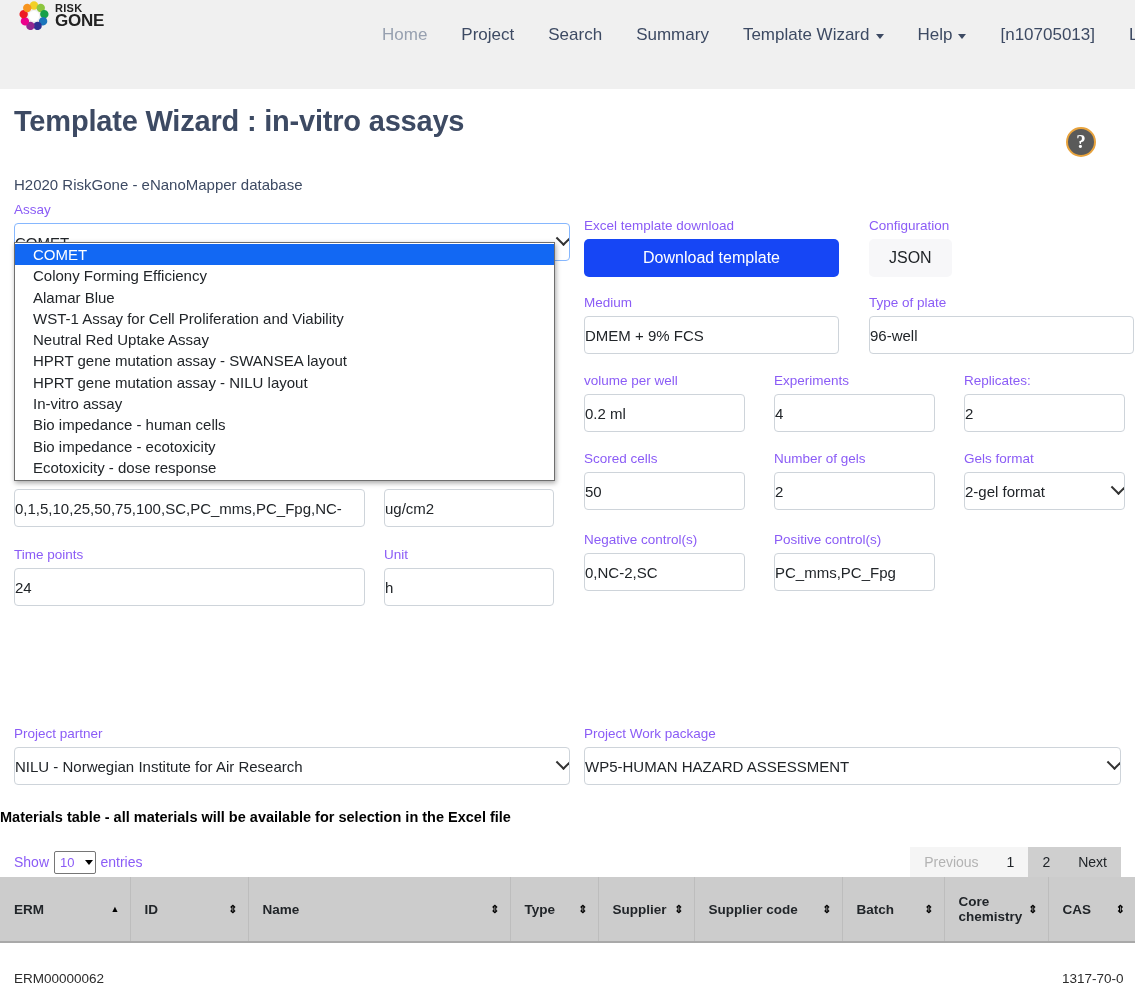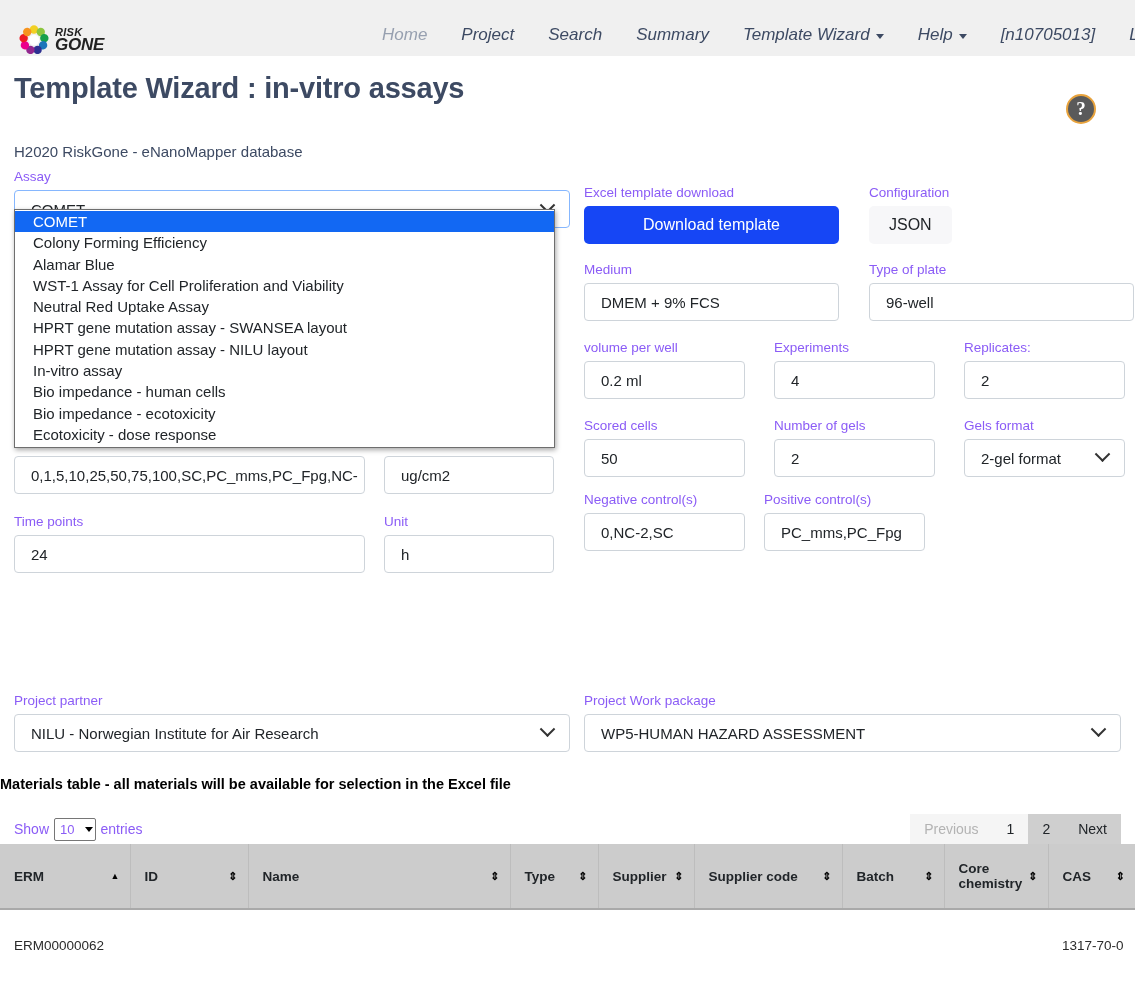--- a/index.html
+++ b/index.html
@@ -7,27 +7,26 @@
     margin: 0; padding: 0;
     width: 1135px; height: 1006px;
     background: #ffffff;
     font-family: "Liberation Sans", sans-serif;
     overflow: hidden;
   }
   body { position: relative; }
 
   
   .navbar {
-    height: 56px;
+    height: 89px;
     background: #f0f0f0;
     display: flex;
-    align-items: flex-end;
+    align-items: flex-start;
     padding: 0 8px 0 14px;
     position: relative;
-    font-style: italic;
   }
   .brand { display: flex; align-items: center; gap: 5px; margin-left: 4px; }
   .brand-mark { width: 32px; height: 32px; position: relative; }
   .brand-text { display: flex; flex-direction: column; line-height: 0.92; }
   .brand-risk {
     font-size: 11px; font-weight: bold; letter-spacing: .3px;
     color: #222; font-family: "Liberation Sans", sans-serif;
   }
   .brand-gone {
     font-size: 17px; font-weight: bold; letter-spacing: -.2px;
@@ -91,21 +90,21 @@
     margin-bottom: 5px;
     line-height: 16px;
   }
   .ctl {
     height: 38px;
     border: 1px solid #ced4da;
     border-radius: 4px;
     background: #fff;
     font-size: 15px;
     color: #212529;
-    padding: 0 16px;
+    padding: 0 0;
     width: 100%;
     display: flex;
     align-items: center;
     font-family: "Liberation Sans", sans-serif;
     overflow: hidden;
     white-space: nowrap;
   }
   .ctl.select {
     justify-content: space-between;
     cursor: pointer;
@@ -455,21 +454,21 @@
         </div>
         <div style="width:161px;">
           <label class="lbl">Gels format</label>
           <div class="ctl select">
             <span>2-gel format</span>
             <i class="chev"></i>
           </div>
         </div>
       </div>
 
-      <div class="row" style="gap:19px; margin-top:15px;">
+      <div class="row" style="gap:29px; margin-top:22px;">
         <div style="width:161px;">
           <label class="lbl">Negative control(s)</label>
           <div class="ctl">
             <span>0,NC-2,SC</span>
           </div>
         </div>
         <div style="width:161px;">
           <label class="lbl">Positive control(s)</label>
           <div class="ctl">
             <span>PC_mms,PC_Fpg</span>

